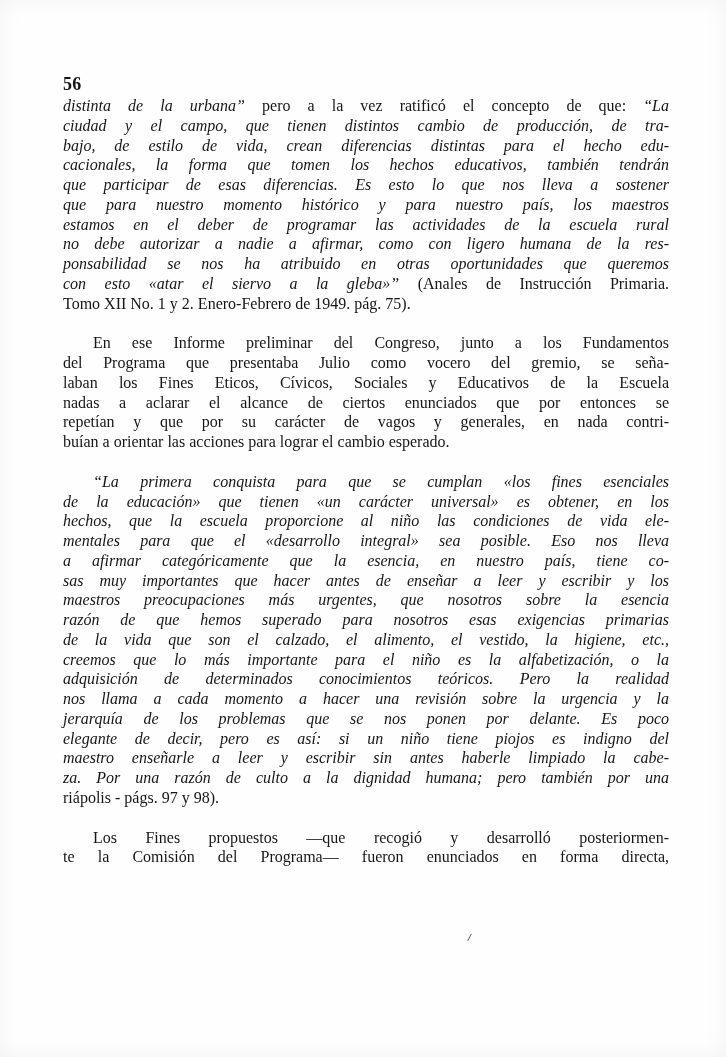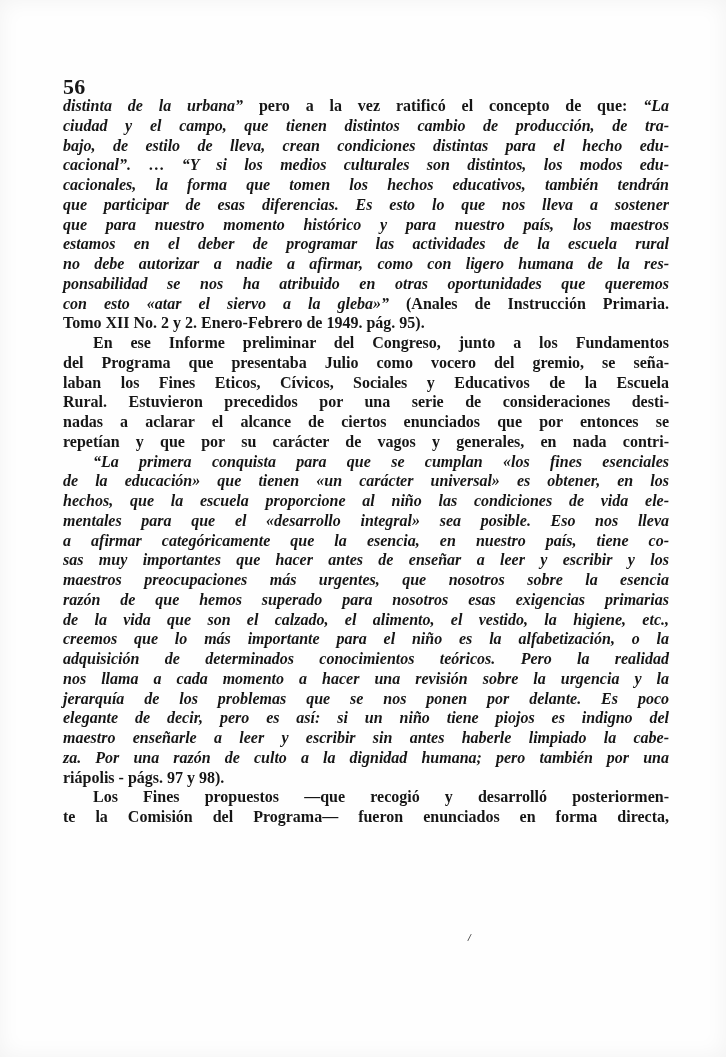--- a/index.html
+++ b/index.html
@@ -10,39 +10,39 @@
     background: #fefefe;
     box-shadow: inset 0 0 22px rgba(0,0,0,0.05);
     overflow: hidden;
     font-family: "Liberation Serif", "DejaVu Serif", serif;
     color: #161616;
   }
   .page-number {
     position: absolute;
     left: 63px;
     top: 74px;
-    font-size: 22px;
+    font-size: 18px;
     font-weight: 700;
     letter-spacing: 0.3px;
   }
   .text-block {
     position: absolute;
     left: 63px;
     top: 96px;
     width: 606px;
     font-size: 16px;
-    font-weight: 700;
+    font-weight: 400;
     line-height: 19.75px;
   }
   .line {
     text-align: justify;
     white-space: normal;
   }
   .line.j { text-align-last: justify; }
-  .line.ind { text-indent: 30px; }
+  .line.ind { text-indent: 30px; margin-top: 20px; }
   .it { font-style: italic; }
   .ro { font-style: normal; }
   .scan-artifact {
     position: absolute;
     left: 468px;
     top: 931px;
     font-size: 11px;
     font-weight: 700;
     color: #3a3a3a;
     transform: rotate(8deg);
@@ -50,36 +50,35 @@
 </style>
 </head>
 <body>
 
 <div class="page">
   <div class="page-number">56</div>
 
   <div class="text-block">
       <div class="line j"><span class="it">distinta de la urbana” </span><span class="ro">pero a la vez ratificó el concepto de que: </span><span class="it">“La</span></div>
       <div class="line j"><span class="it">ciudad y el campo, que tienen distintos cambio de producción, de tra-</span></div>
-      <div class="line j"><span class="it">bajo, de estilo de lleva, crean condiciones distintas para el hecho edu-</span></div>
-      <div class="line j"><span class="it">cacional”. </span><span class="ro">… </span><span class="it">“Y si los medios culturales son distintos, los modos edu-</span></div>
+      <div class="line j"><span class="it">bajo, de estilo de vida, crean diferencias distintas para el hecho edu-</span></div>
       <div class="line j"><span class="it">cacionales, la forma que tomen los hechos educativos, también tendrán</span></div>
       <div class="line j"><span class="it">que participar de esas diferencias. Es esto lo que nos lleva a sostener</span></div>
       <div class="line j"><span class="it">que para nuestro momento histórico y para nuestro país, los maestros</span></div>
       <div class="line j"><span class="it">estamos en el deber de programar las actividades de la escuela rural</span></div>
       <div class="line j"><span class="it">no debe autorizar a nadie a afirmar, como con ligero humana de la res-</span></div>
       <div class="line j"><span class="it">ponsabilidad se nos ha atribuido en otras oportunidades que queremos</span></div>
       <div class="line j"><span class="it">con esto «atar el siervo a la gleba»” </span><span class="ro">(Anales de Instrucción Primaria.</span></div>
-      <div class="line"><span class="ro">Tomo XII No. 2 y 2. Enero-Febrero de 1949. pág. 95).</span></div>
+      <div class="line"><span class="ro">Tomo XII No. 1 y 2. Enero-Febrero de 1949. pág. 75).</span></div>
       <div class="line j ind"><span class="ro">En ese Informe preliminar del Congreso, junto a los Fundamentos</span></div>
       <div class="line j"><span class="ro">del Programa que presentaba Julio como vocero del gremio, se seña-</span></div>
       <div class="line j"><span class="ro">laban los Fines Eticos, Cívicos, Sociales y Educativos de la Escuela</span></div>
-      <div class="line j"><span class="ro">Rural. Estuvieron precedidos por una serie de consideraciones desti-</span></div>
       <div class="line j"><span class="ro">nadas a aclarar el alcance de ciertos enunciados que por entonces se</span></div>
       <div class="line j"><span class="ro">repetían y que por su carácter de vagos y generales, en nada contri-</span></div>
+      <div class="line"><span class="ro">buían a orientar las acciones para lograr el cambio esperado.</span></div>
       <div class="line j ind"><span class="it">“La primera conquista para que se cumplan «los fines esenciales</span></div>
       <div class="line j"><span class="it">de la educación» que tienen «un carácter universal» es obtener, en los</span></div>
       <div class="line j"><span class="it">hechos, que la escuela proporcione al niño las condiciones de vida ele-</span></div>
       <div class="line j"><span class="it">mentales para que el «desarrollo integral» sea posible. Eso nos lleva</span></div>
       <div class="line j"><span class="it">a afirmar categóricamente que la esencia, en nuestro país, tiene co-</span></div>
       <div class="line j"><span class="it">sas muy importantes que hacer antes de enseñar a leer y escribir y los</span></div>
       <div class="line j"><span class="it">maestros preocupaciones más urgentes, que nosotros sobre la esencia</span></div>
       <div class="line j"><span class="it">razón de que hemos superado para nosotros esas exigencias primarias</span></div>
       <div class="line j"><span class="it">de la vida que son el calzado, el alimento, el vestido, la higiene, etc.,</span></div>
       <div class="line j"><span class="it">creemos que lo más importante para el niño es la alfabetización, o la</span></div>

